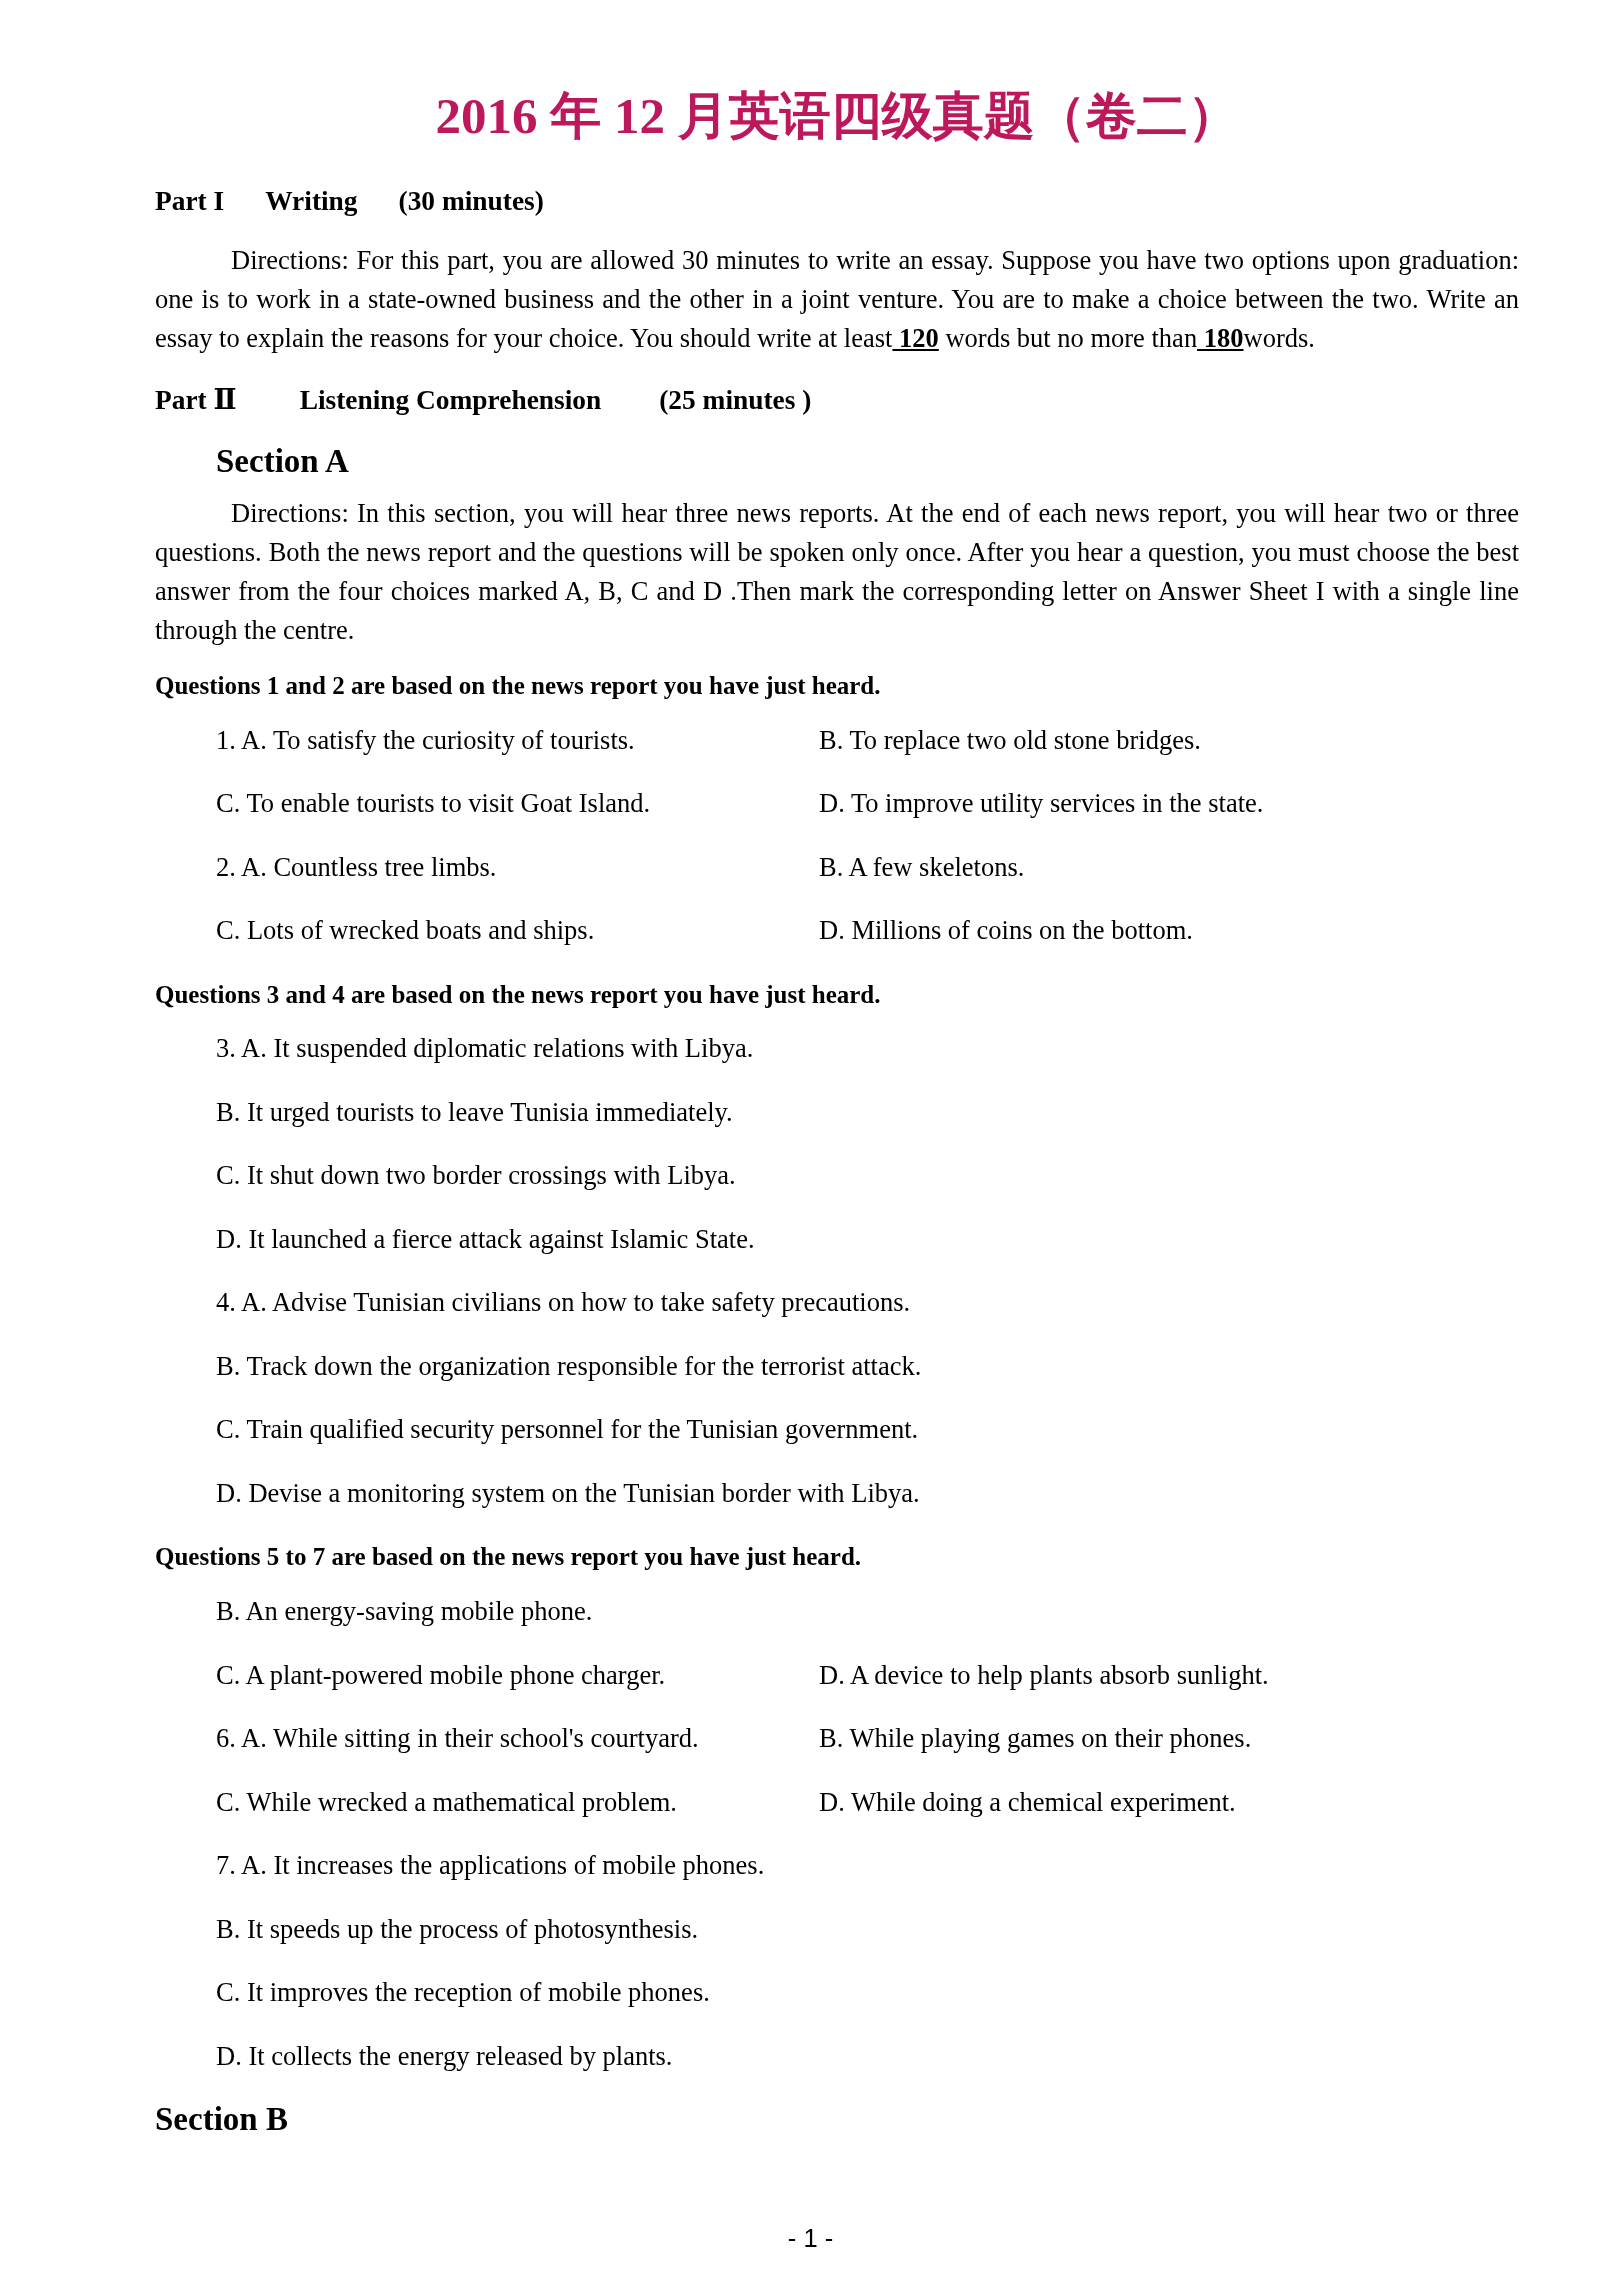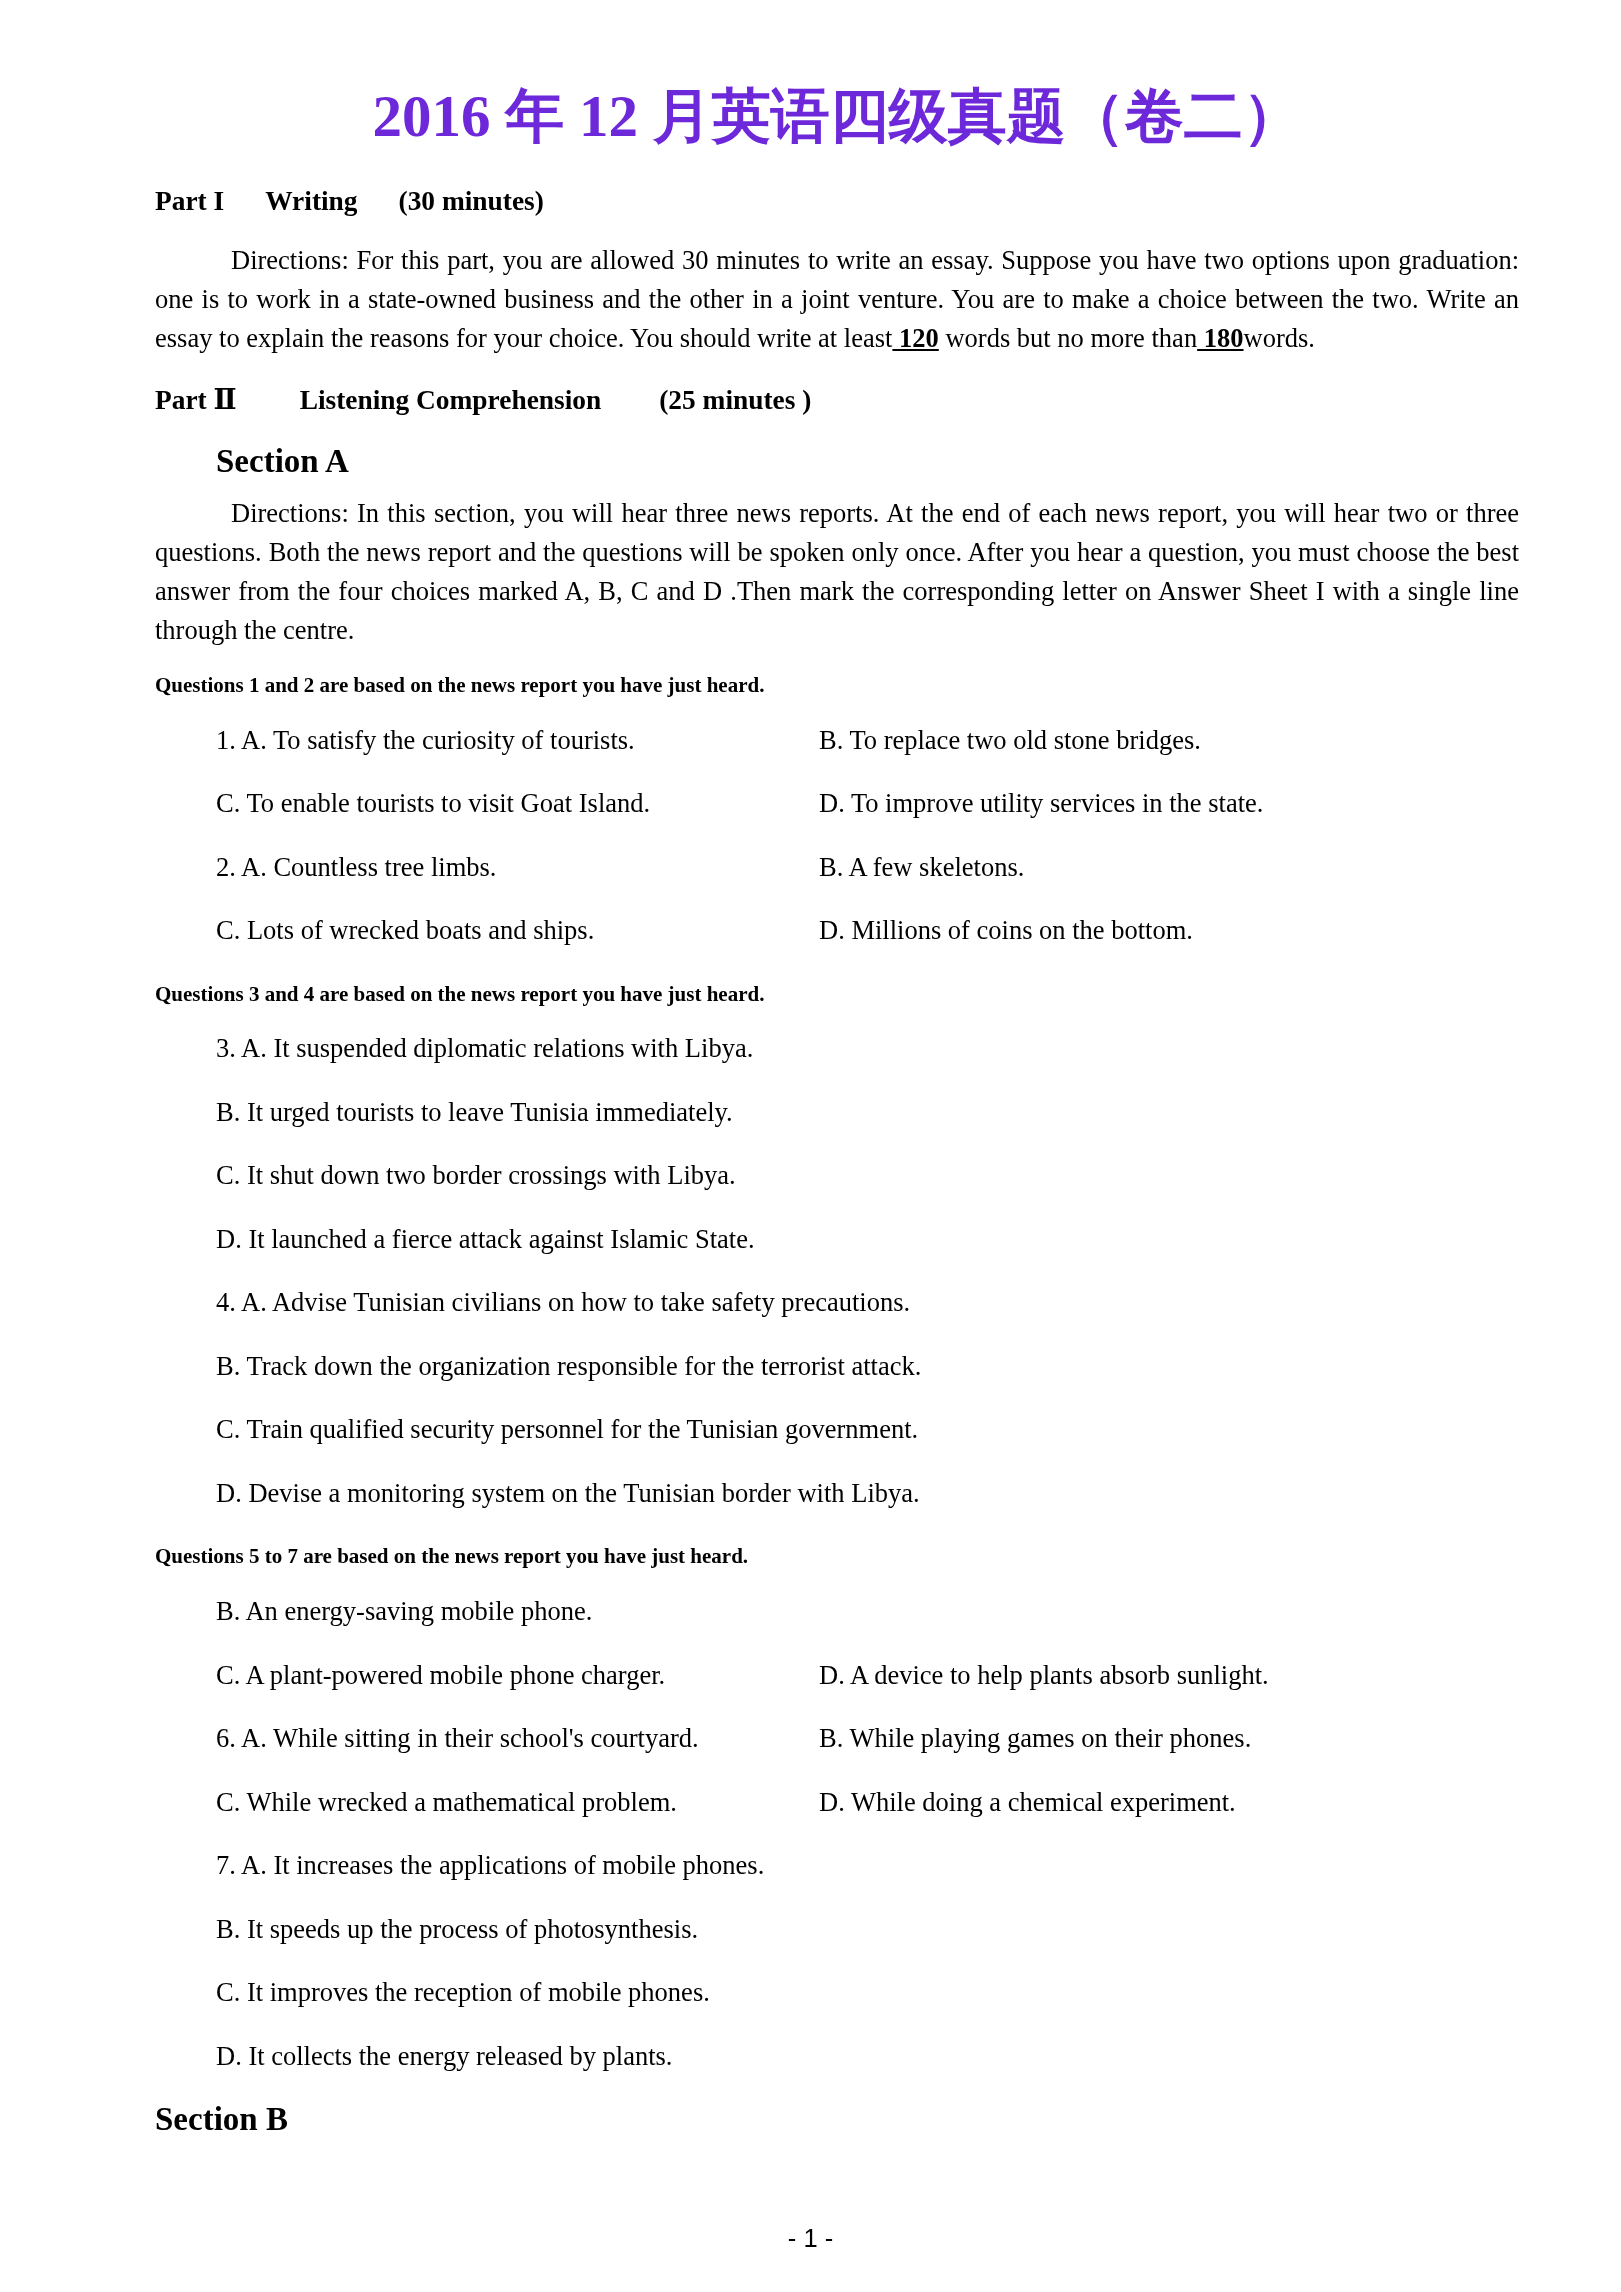--- a/index.html
+++ b/index.html
@@ -16,24 +16,24 @@
     padding: 86px 102px 0 155px;
     font-family: "Liberation Serif", "DejaVu Serif", serif;
     font-size: 26.5px;
     line-height: 39px;
     color: #000000;
     overflow: hidden;
   }
   .doc-title {
     text-align: center;
     font-weight: bold;
-    font-size: 59px;
+    font-size: 51px;
     line-height: 61px;
     margin: 0 0 35px 0;
-    color: #6d28d9;
+    color: #be185d;
   }
   .part-heading {
     font-weight: bold;
     font-size: 27.4px;
     margin: 0 0 19.6px 0;
     white-space: nowrap;
   }
   .part-heading .gap-a { margin-right: 41px; }
   .part-heading .gap-b { margin-right: 41px; }
   .part-heading.p2 { margin-bottom: 21.6px; }
@@ -51,21 +51,21 @@
     font-size: 33px;
     margin: 0 0 13.7px 0;
     padding-left: 61px;
   }
   .section-heading.sec-b {
     padding-left: 0;
     margin: 0;
   }
   .q-heading {
     font-weight: bold;
-    font-size: 21px;
+    font-size: 25px;
     margin: 0 0 15.7px 0;
   }
   .opt-row {
     display: flex;
     padding-left: 61px;
     margin: 0 0 24.5px 0;
   }
   .opt-row .opt-left {
     flex: 0 0 603px;
     width: 603px;

